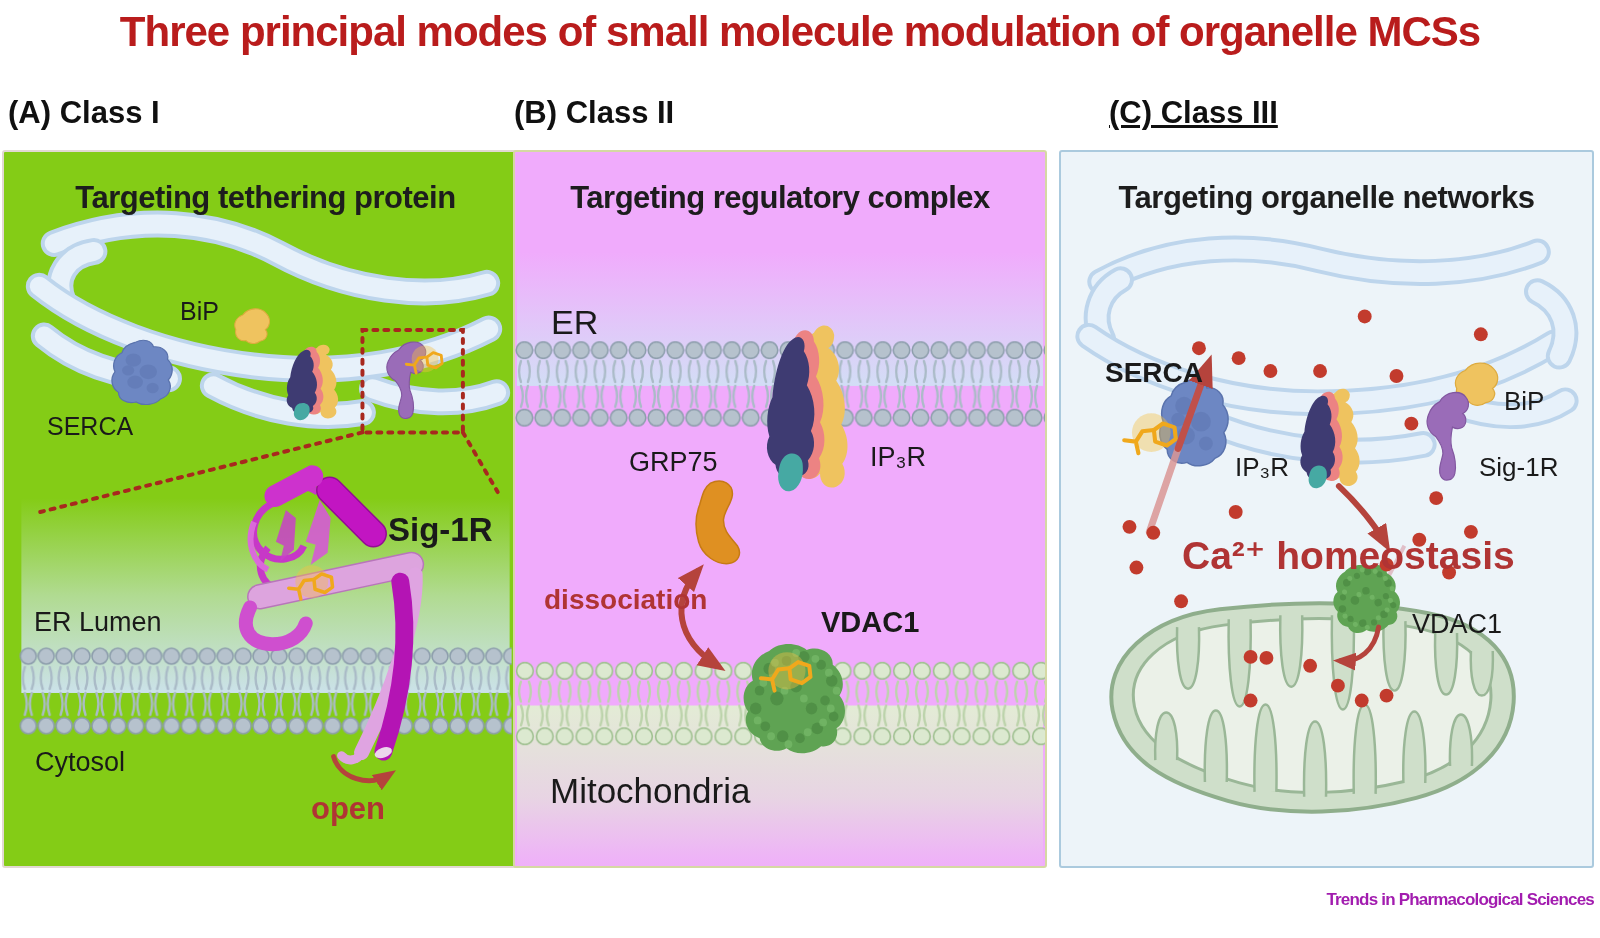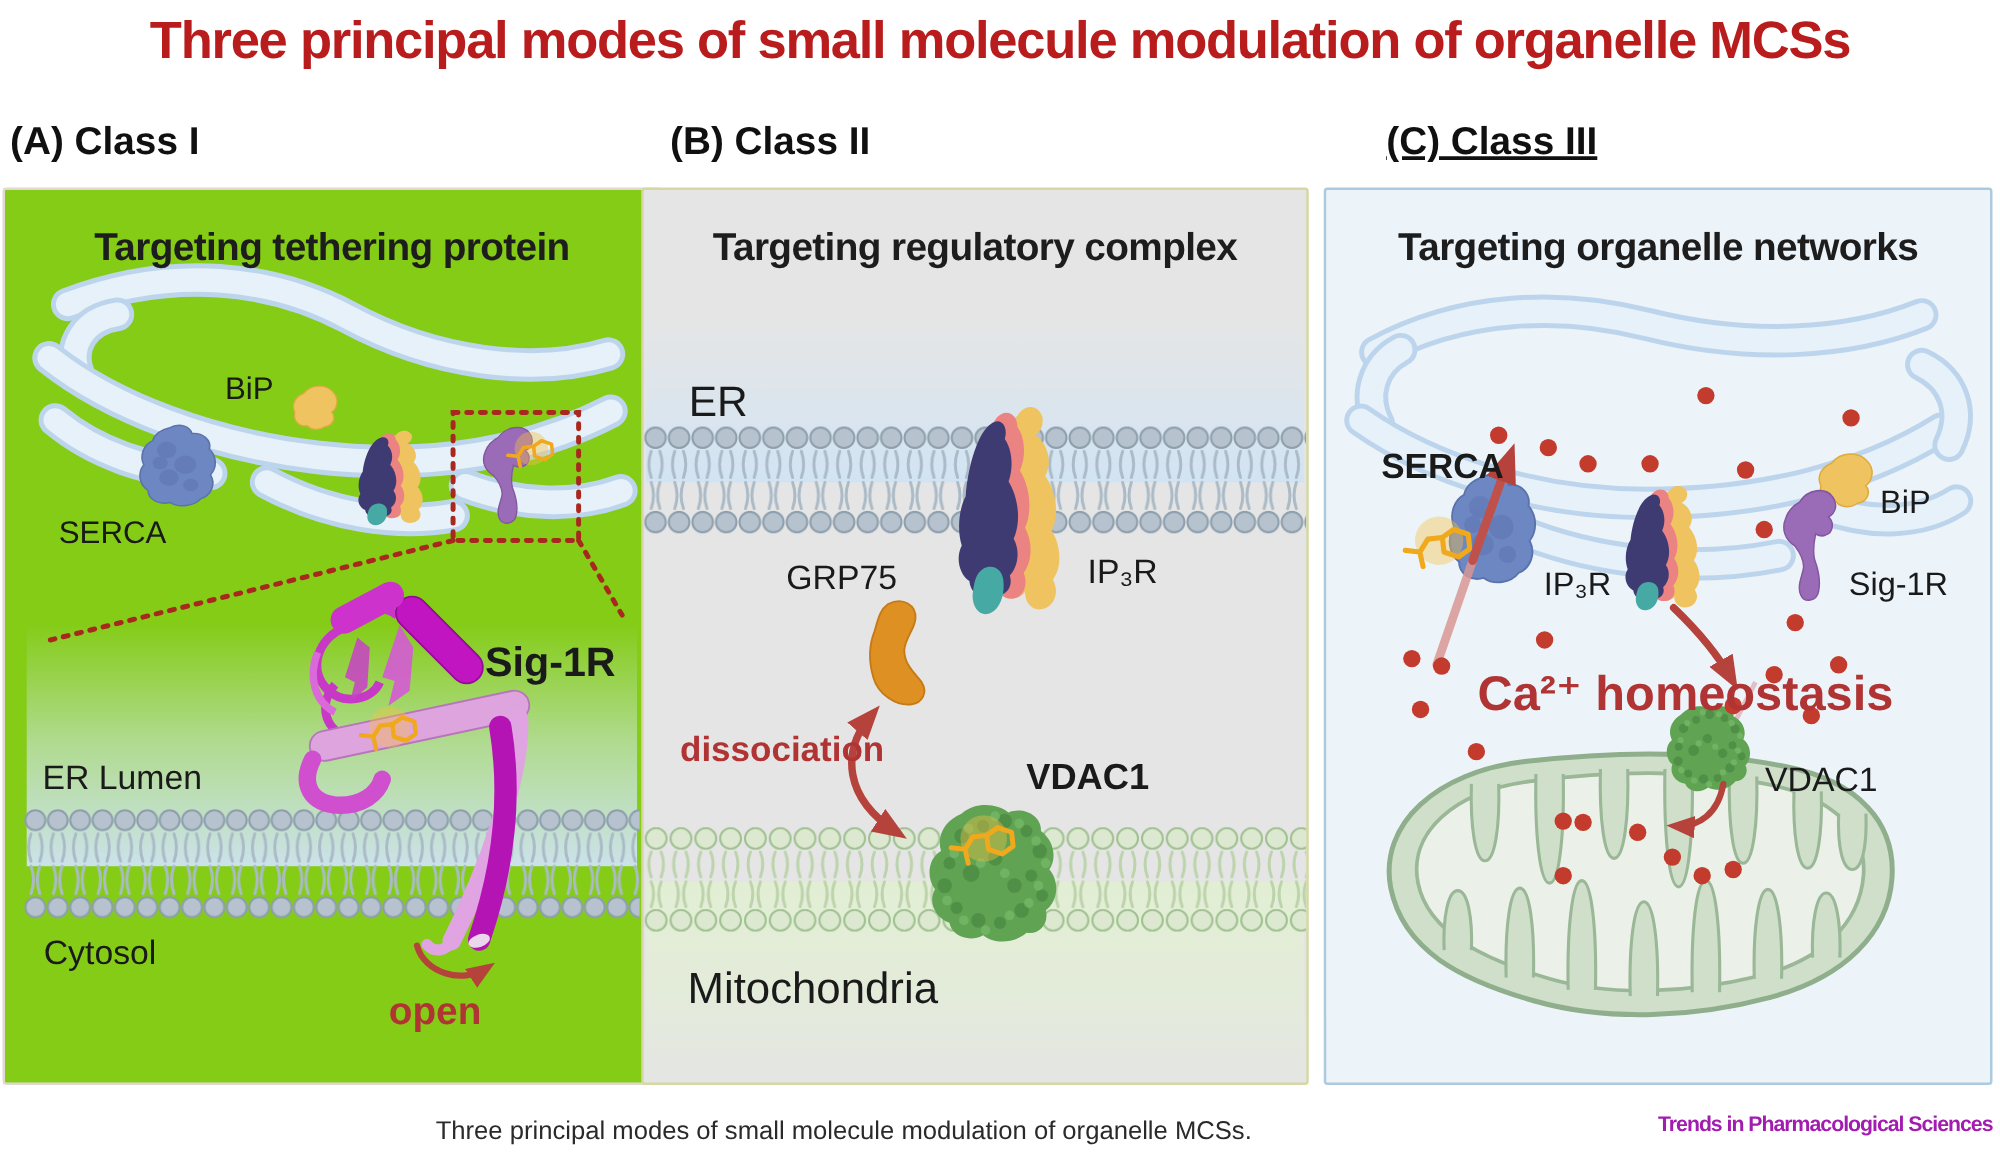--- a/index.html
+++ b/index.html
@@ -1,24 +1,24 @@
 <!DOCTYPE html>
 <html><head>
 <meta charset="utf-8">
 <style>
   html,body{margin:0;padding:0;background:#ffffff;}
   .stage{position:relative;width:1600px;height:938px;background:#ffffff;overflow:hidden;
          font-family:"Liberation Sans","DejaVu Sans",sans-serif;color:#111;}
   .main-title{position:absolute;top:8px;left:0;width:100%;text-align:center;
               font-size:42px;font-weight:bold;letter-spacing:-1px;color:#b91c1c;}
   .panel-tag{position:absolute;top:95px;font-size:31px;font-weight:bold;color:#101010;}
-  .tag-a{left:8px;} .tag-b{left:536px;} .tag-c{left:1109px;text-decoration:underline;}
+  .tag-a{left:8px;} .tag-b{left:514px;} .tag-c{left:1109px;text-decoration:underline;}
   .panel{position:absolute;top:150px;height:718px;border:2px solid;border-radius:3px;box-sizing:border-box;}
   .panel-a{left:2px;width:527px;background:#84cc16;border-color:#e2d8d2;}
-  .panel-b{left:513px;width:534px;background:#e5e5e5;border-color:#d5d8a3;}
+  .panel-b{left:513px;width:534px;background:#f0abfc;border-color:#d5d8a3;}
   .panel-c{left:1059px;width:535px;background:#edf4f9;border-color:#abcade;}
   .panel svg{position:absolute;left:0;top:0;width:100%;height:100%;}
   .hdr{position:absolute;top:28px;left:0;right:0;text-align:center;font-size:31px;
        font-weight:bold;color:#1d1d1d;letter-spacing:-0.5px;}
   .lbl{position:absolute;font-size:25px;color:#1a1a1a;white-space:nowrap;line-height:1.1;}
   .lbl.b{font-weight:bold;font-size:28px;}
   .lbl.red{color:#b03434;font-weight:bold;font-size:29px;}
   .caption{position:absolute;top:893px;left:275px;width:800px;text-align:center;
            font-size:20.5px;color:#2a2a2a;}
   .journal{position:absolute;top:890px;right:6px;font-size:17px;font-weight:bold;
@@ -383,15 +383,14 @@
     </svg>
     <div class="hdr">Targeting organelle networks</div>
     <div class="lbl b" style="left:44px;top:206px;font-size:28px">SERCA</div>
     <div class="lbl" style="left:174px;top:301px;font-size:26px">IP₃R</div>
     <div class="lbl" style="left:443px;top:235px;font-size:26px">BiP</div>
     <div class="lbl" style="left:418px;top:301px;font-size:26px">Sig-1R</div>
     <div class="lbl red" style="left:121px;top:383px;font-size:39px">Ca²⁺ homeostasis</div>
     <div class="lbl" style="left:351px;top:458px;font-size:27px">VDAC1</div>
   </section>
 
-  <div class="caption">Three principal modes of small molecule modulation of organelle MCSs.</div>
   <div class="journal">Trends in Pharmacological Sciences</div>
 </div>
 
 </body></html>

